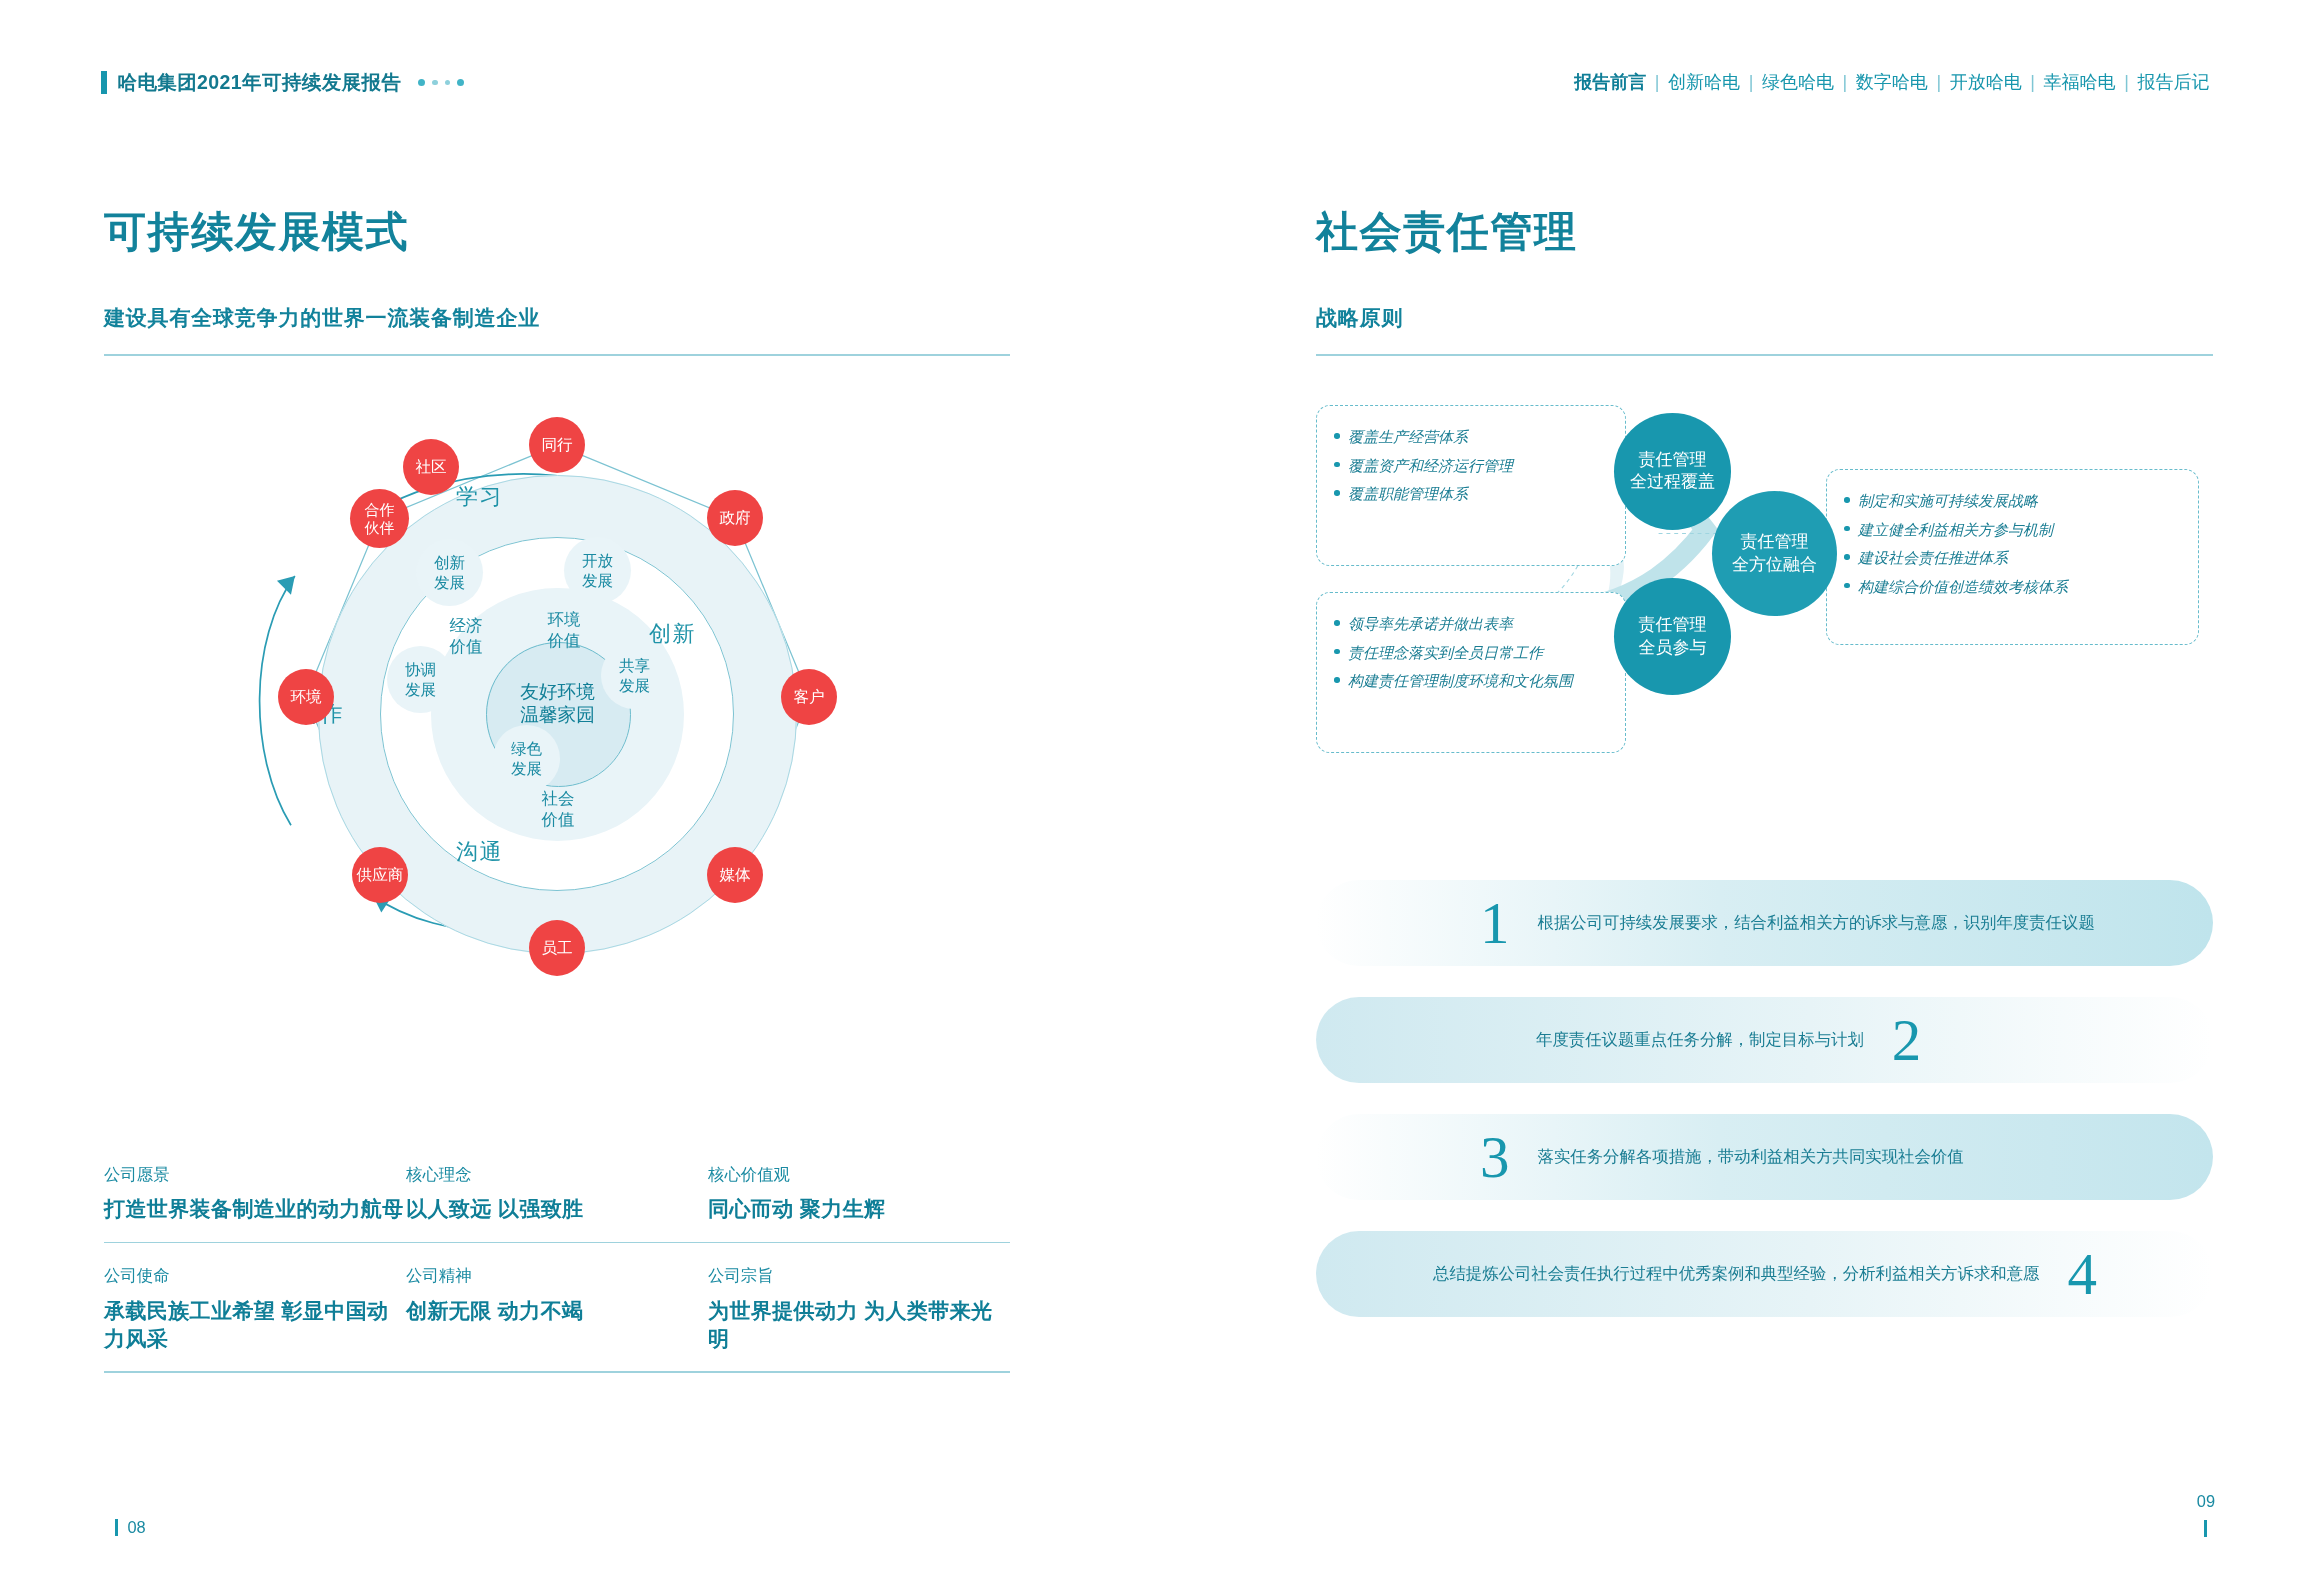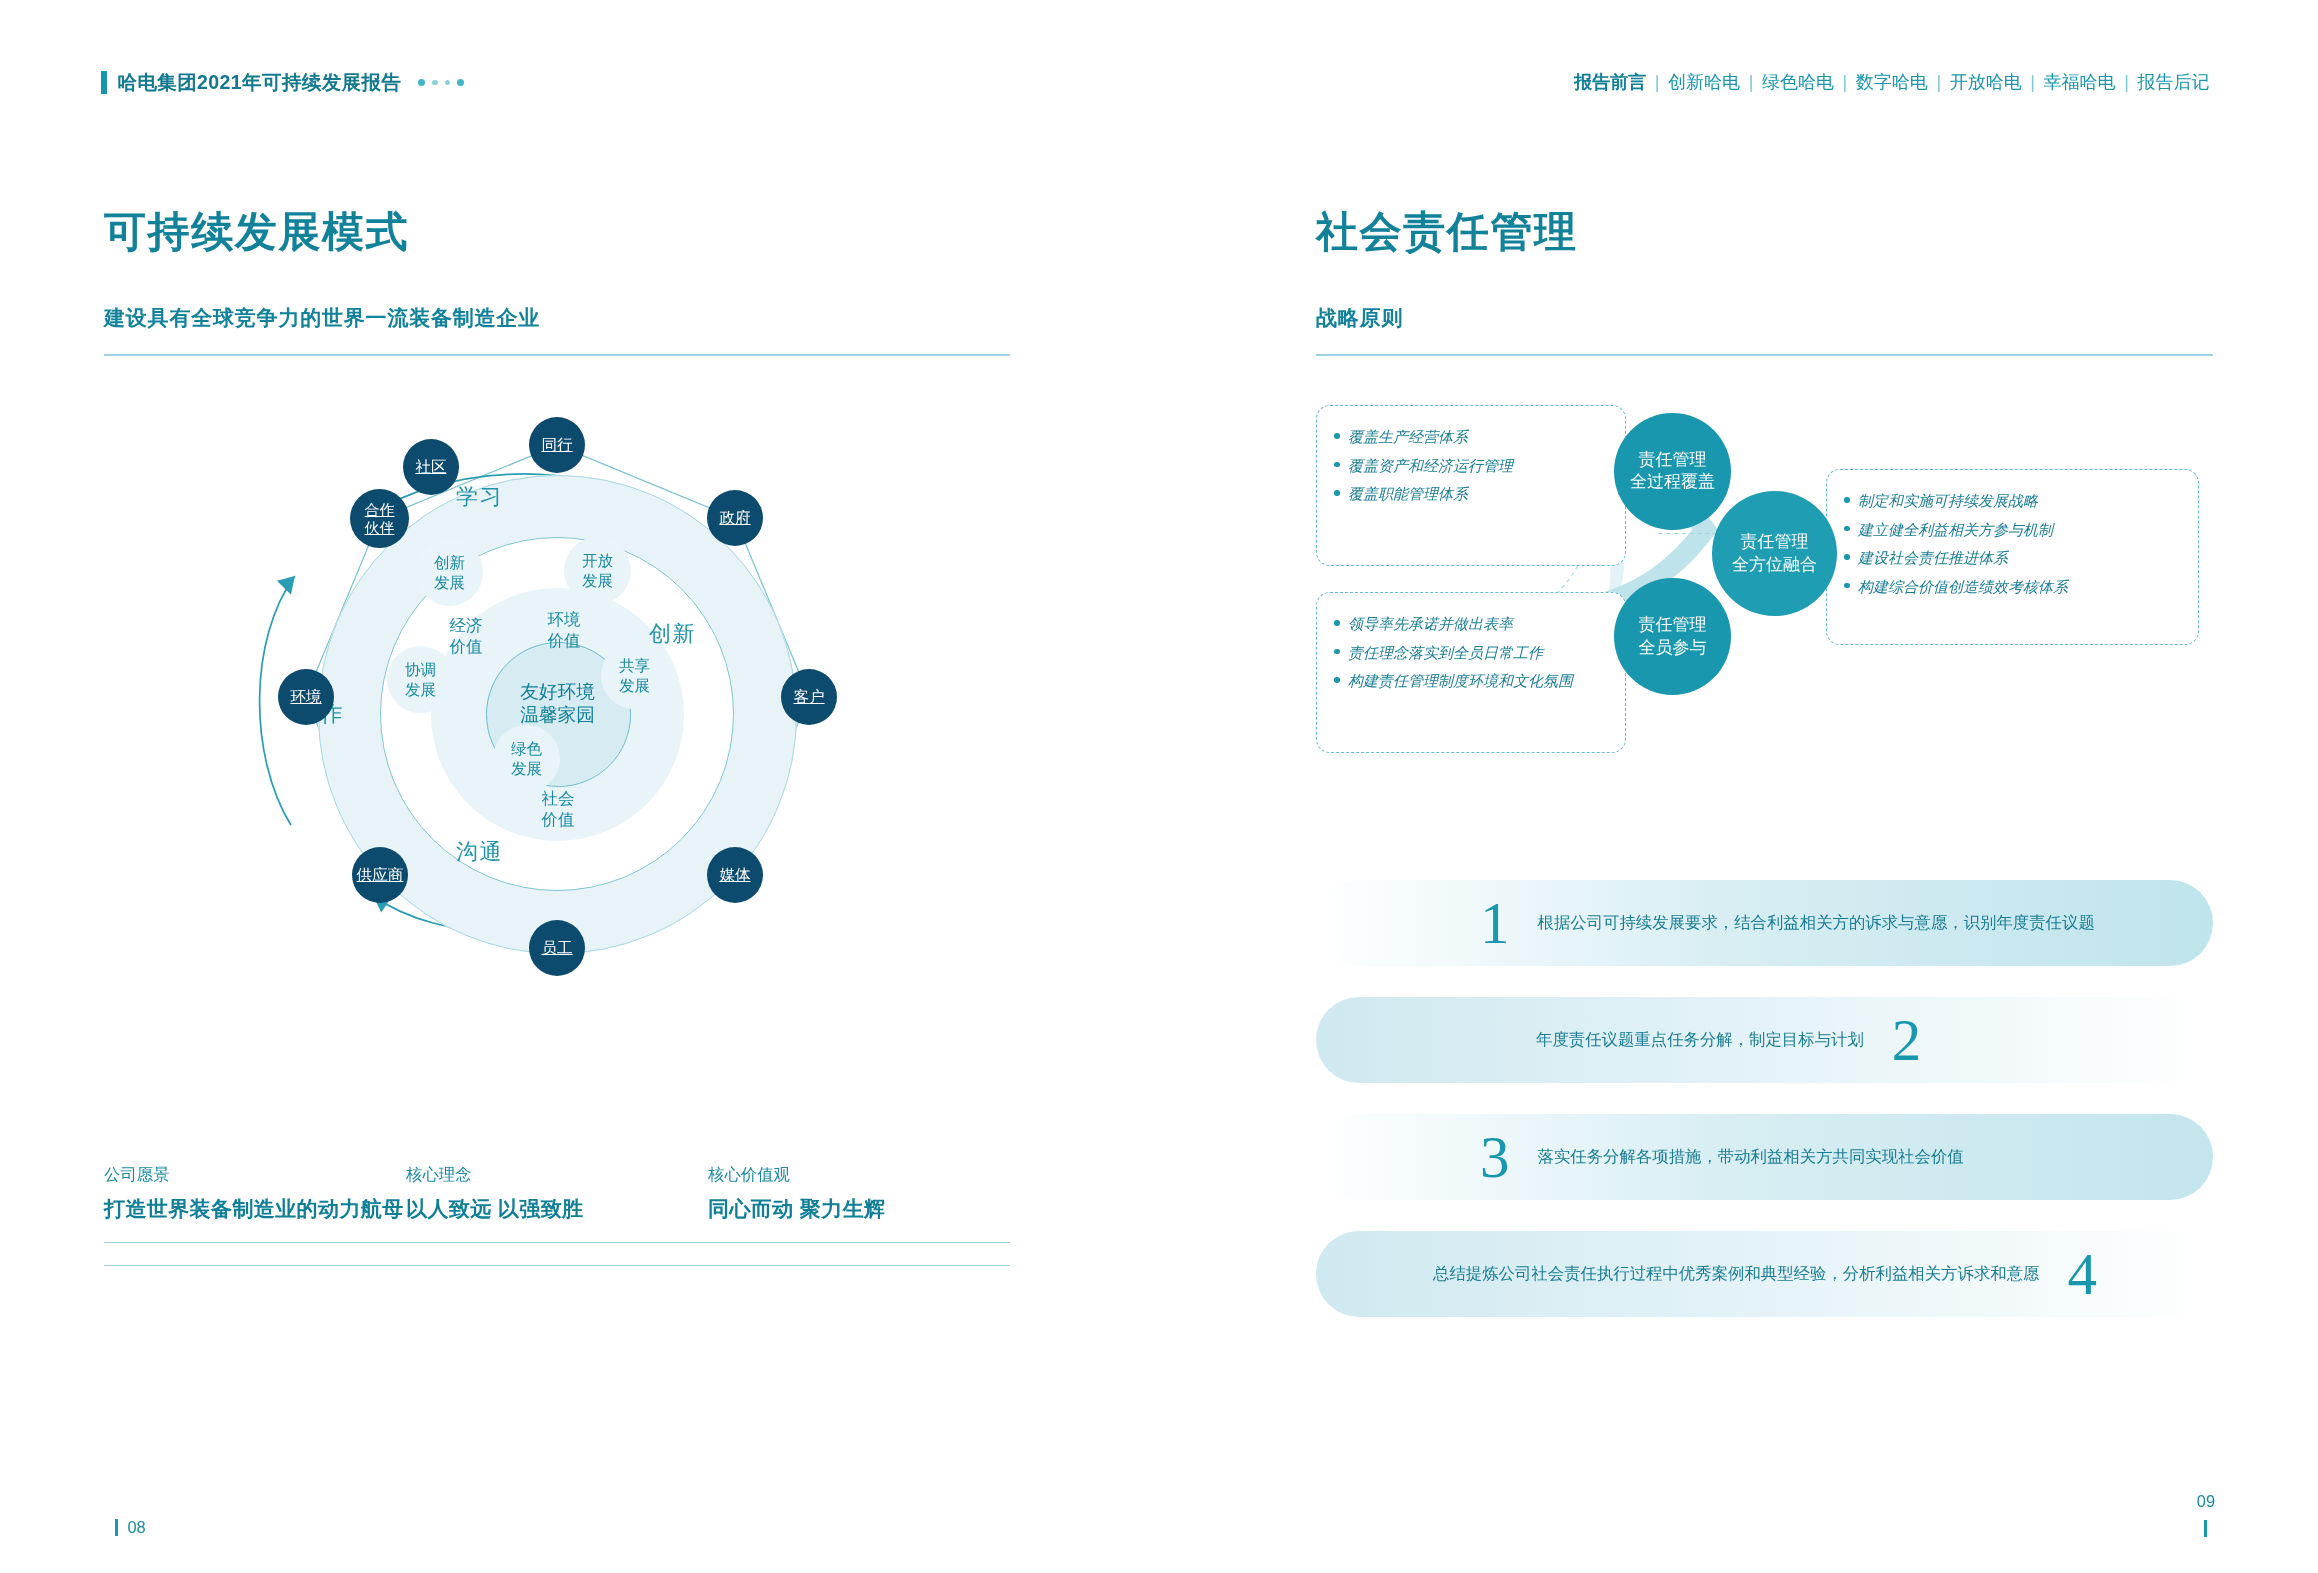--- a/index.html
+++ b/index.html
@@ -30,21 +30,21 @@
 
   
   #leftTitle{position:absolute;left:104px;top:204px;}
   #leftSub{position:absolute;left:104px;top:304px;}
   #leftRule{position:absolute;left:104px;top:354px;width:906px;}
 
   
   .diagram{position:absolute;left:104px;top:389px;width:906px;height:748px;}
 
   .node{position:absolute;border-radius:50%;display:flex;align-items:center;justify-content:center;
-        background:#0c4a6e;color:#fff;font-size:15.6px;line-height:1.15;text-align:center;text-decoration:underline;}
+        background:#ef4444;color:#fff;font-size:15.6px;line-height:1.15;text-align:center;}
   .node.small{width:56px;height:56px;}
   .node.two{width:59px;height:59px;font-size:15px;}
   .inner-node{position:absolute;border-radius:50%;display:flex;align-items:center;justify-content:center;
         background:#e9f4f8;color:#1a8aa2;font-size:15.6px;line-height:1.25;text-align:center;width:67px;height:67px;}
   .ring{position:absolute;border-radius:50%;border:1.2px solid #7cc3d2;}
   .disc{position:absolute;border-radius:50%;background:#e8f3f7;}
   .disc2{position:absolute;border-radius:50%;background:#dcecf3;}
   .corelabel{position:absolute;color:#1a8aa2;font-size:16.4px;text-align:center;line-height:1.25;}
   .biglabel{position:absolute;color:#1f93a8;font-size:22px;letter-spacing:1.6px;}
 
@@ -187,20 +187,34 @@
       <div class="vcell">
         <div class="vlabel">核心理念</div>
         <div class="vtext">以人致远 以强致胜</div>
       </div>
       <div class="vcell">
         <div class="vlabel">核心价值观</div>
         <div class="vtext">同心而动 聚力生辉</div>
       </div>
     </div>
     <div class="vrule"></div>
+    <div class="vrow">
+      <div class="vcell">
+        <div class="vlabel">公司使命</div>
+        <div class="vtext">承载民族工业希望 彰显中国动力风采</div>
+      </div>
+      <div class="vcell">
+        <div class="vlabel">公司精神</div>
+        <div class="vtext">创新无限 动力不竭</div>
+      </div>
+      <div class="vcell">
+        <div class="vlabel">公司宗旨</div>
+        <div class="vtext">为世界提供动力 为人类带来光明</div>
+      </div>
+    </div>
     <div class="vrule"></div>
   </div>
 
   <div id="rightTitle" class="sec-title">社会责任管理</div>
   <div id="rightSub" class="sub-title">战略原则</div>
   <div id="rightRule" class="rule"></div>
 
   <div class="rdiag">
     <svg width="897" height="366" style="position:absolute;left:0;top:0;" viewBox="0 0 1152 470">
 

